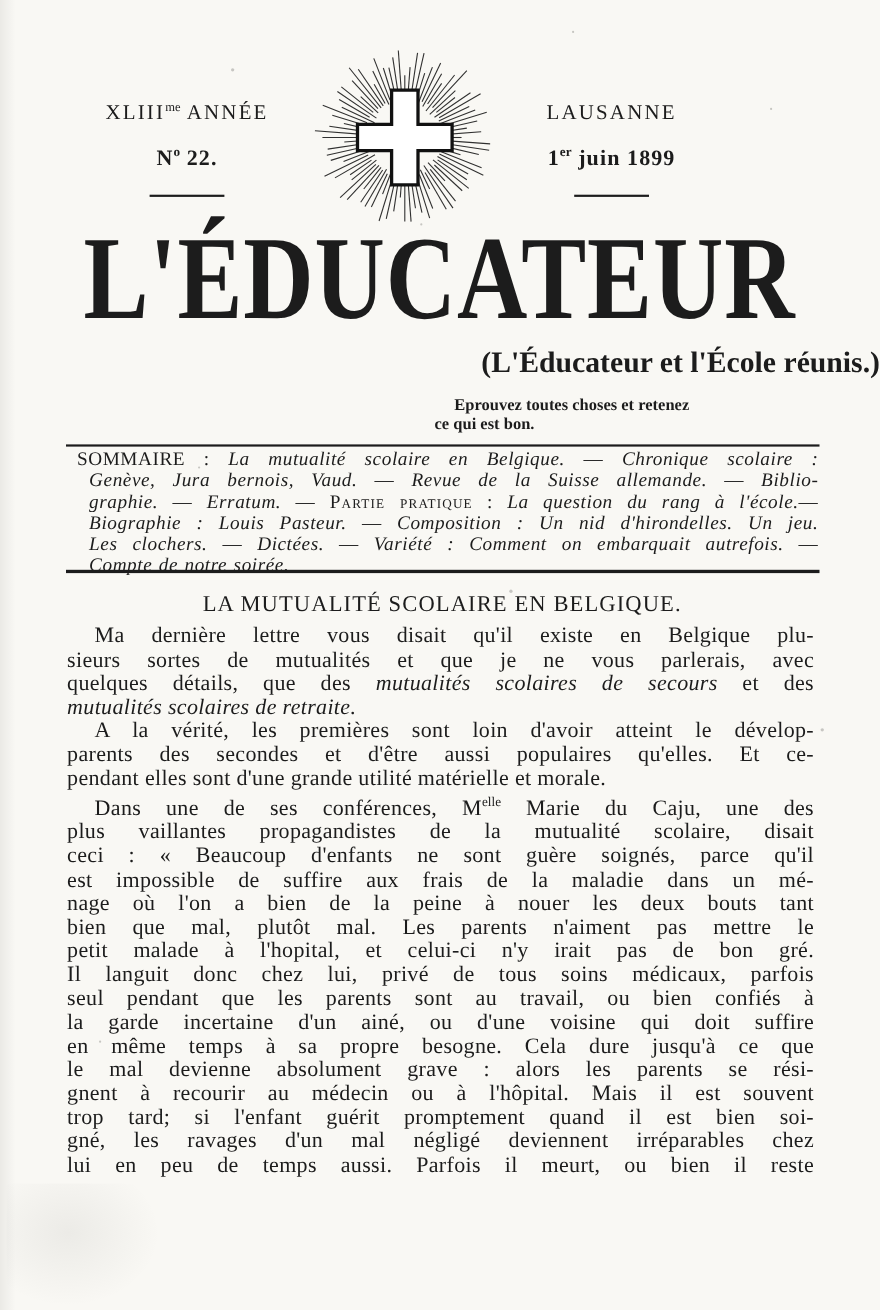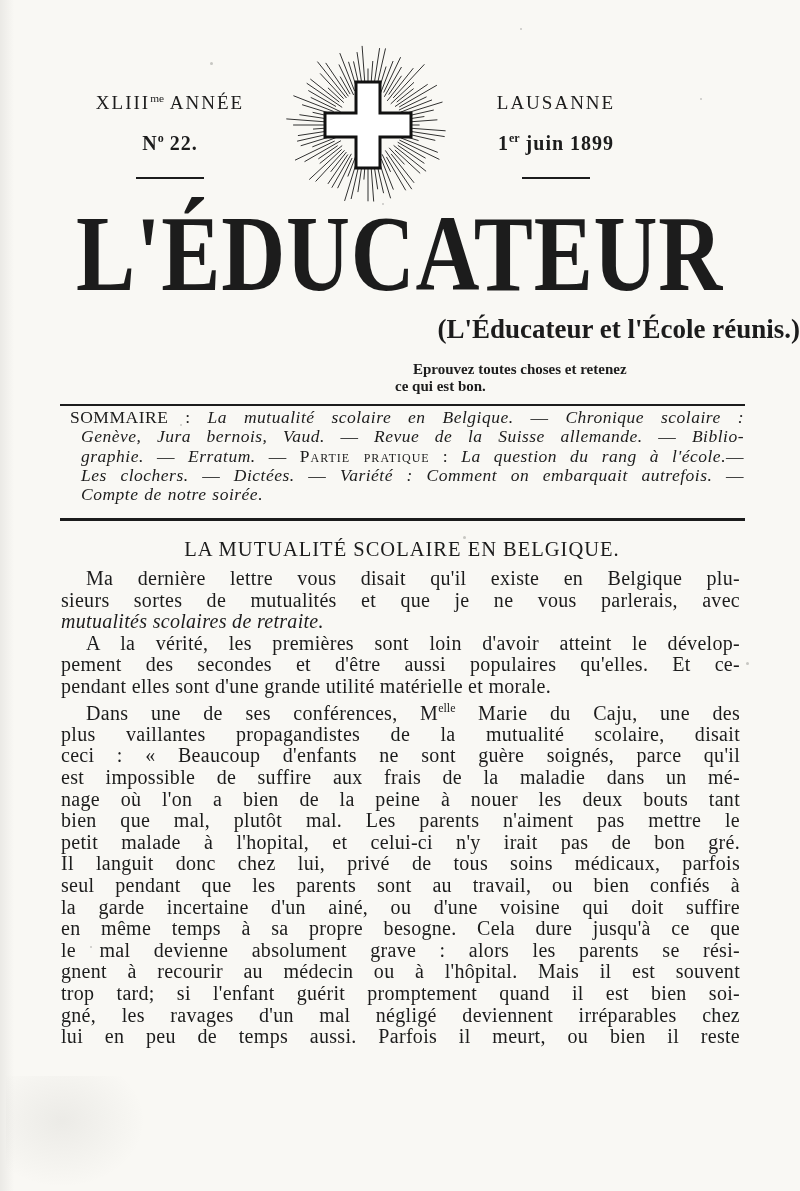--- a/index.html
+++ b/index.html
@@ -193,33 +193,35 @@
     <div class="l1">Eprouvez toutes choses et retenez</div>
     <div class="l2">ce qui est bon.</div>
   </div>
 
   <div class="rule r1"></div>
 
   <div class="sommaire">
       <div class="line"><span>SOMMAIRE : </span><span class="i">La mutualité scolaire en Belgique.</span><span> — </span><span class="i">Chronique scolaire :</span></div>
       <div class="line hang"><span class="i">Genève, Jura bernois, Vaud.</span><span> — </span><span class="i">Revue de la Suisse allemande.</span><span> — </span><span class="i">Biblio-</span></div>
       <div class="line hang"><span class="i">graphie.</span><span> — </span><span class="i">Erratum.</span><span> — </span><span class="sc">Partie pratique</span><span> : </span><span class="i">La question du rang à l'école.</span><span>—</span></div>
+      <div class="line hang"><span class="i">Biographie : Louis Pasteur.</span><span> — </span><span class="i">Composition : Un nid d'hirondelles. Un jeu.</span></div>
       <div class="line hang"><span class="i">Les clochers.</span><span> — </span><span class="i">Dictées.</span><span> — </span><span class="i">Variété : Comment on embarquait autrefois.</span><span> —</span></div>
       <div class="line hang end"><span class="i">Compte de notre soirée.</span></div>
     </div>
 
   <div class="rule r2"></div>
 
   <div class="article-heading">LA MUTUALITÉ SCOLAIRE EN BELGIQUE.</div>
   <div class="body-text">
       <div class="line ind"><span>Ma dernière lettre vous disait qu'il existe en Belgique plu-</span></div>
       <div class="line"><span>sieurs sortes de mutualités et que je ne vous parlerais, avec</span></div>
+      <div class="line"><span>quelques détails, que des </span><span class="i">mutualités scolaires de secours</span><span> et des</span></div>
       <div class="line end"><span class="i">mutualités scolaires de retraite.</span></div>
       <div class="line ind"><span>A la vérité, les premières sont loin d'avoir atteint le dévelop-</span></div>
-      <div class="line"><span>pement des secondes et d'être aussi populaires qu'elles. Et ce-</span></div>
+      <div class="line"><span>parents des secondes et d'être aussi populaires qu'elles. Et ce-</span></div>
       <div class="line end"><span>pendant elles sont d'une grande utilité matérielle et morale.</span></div>
       <div class="line ind"><span>Dans une de ses conférences, M</span><span class="sup">elle</span><span> Marie du Caju, une des</span></div>
       <div class="line"><span>plus vaillantes propagandistes de la mutualité scolaire, disait</span></div>
       <div class="line"><span>ceci : « Beaucoup d'enfants ne sont guère soignés, parce qu'il</span></div>
       <div class="line"><span>est impossible de suffire aux frais de la maladie dans un mé-</span></div>
       <div class="line"><span>nage où l'on a bien de la peine à nouer les deux bouts tant</span></div>
       <div class="line"><span>bien que mal, plutôt mal. Les parents n'aiment pas mettre le</span></div>
       <div class="line"><span>petit malade à l'hopital, et celui-ci n'y irait pas de bon gré.</span></div>
       <div class="line"><span>Il languit donc chez lui, privé de tous soins médicaux, parfois</span></div>
       <div class="line"><span>seul pendant que les parents sont au travail, ou bien confiés à</span></div>

